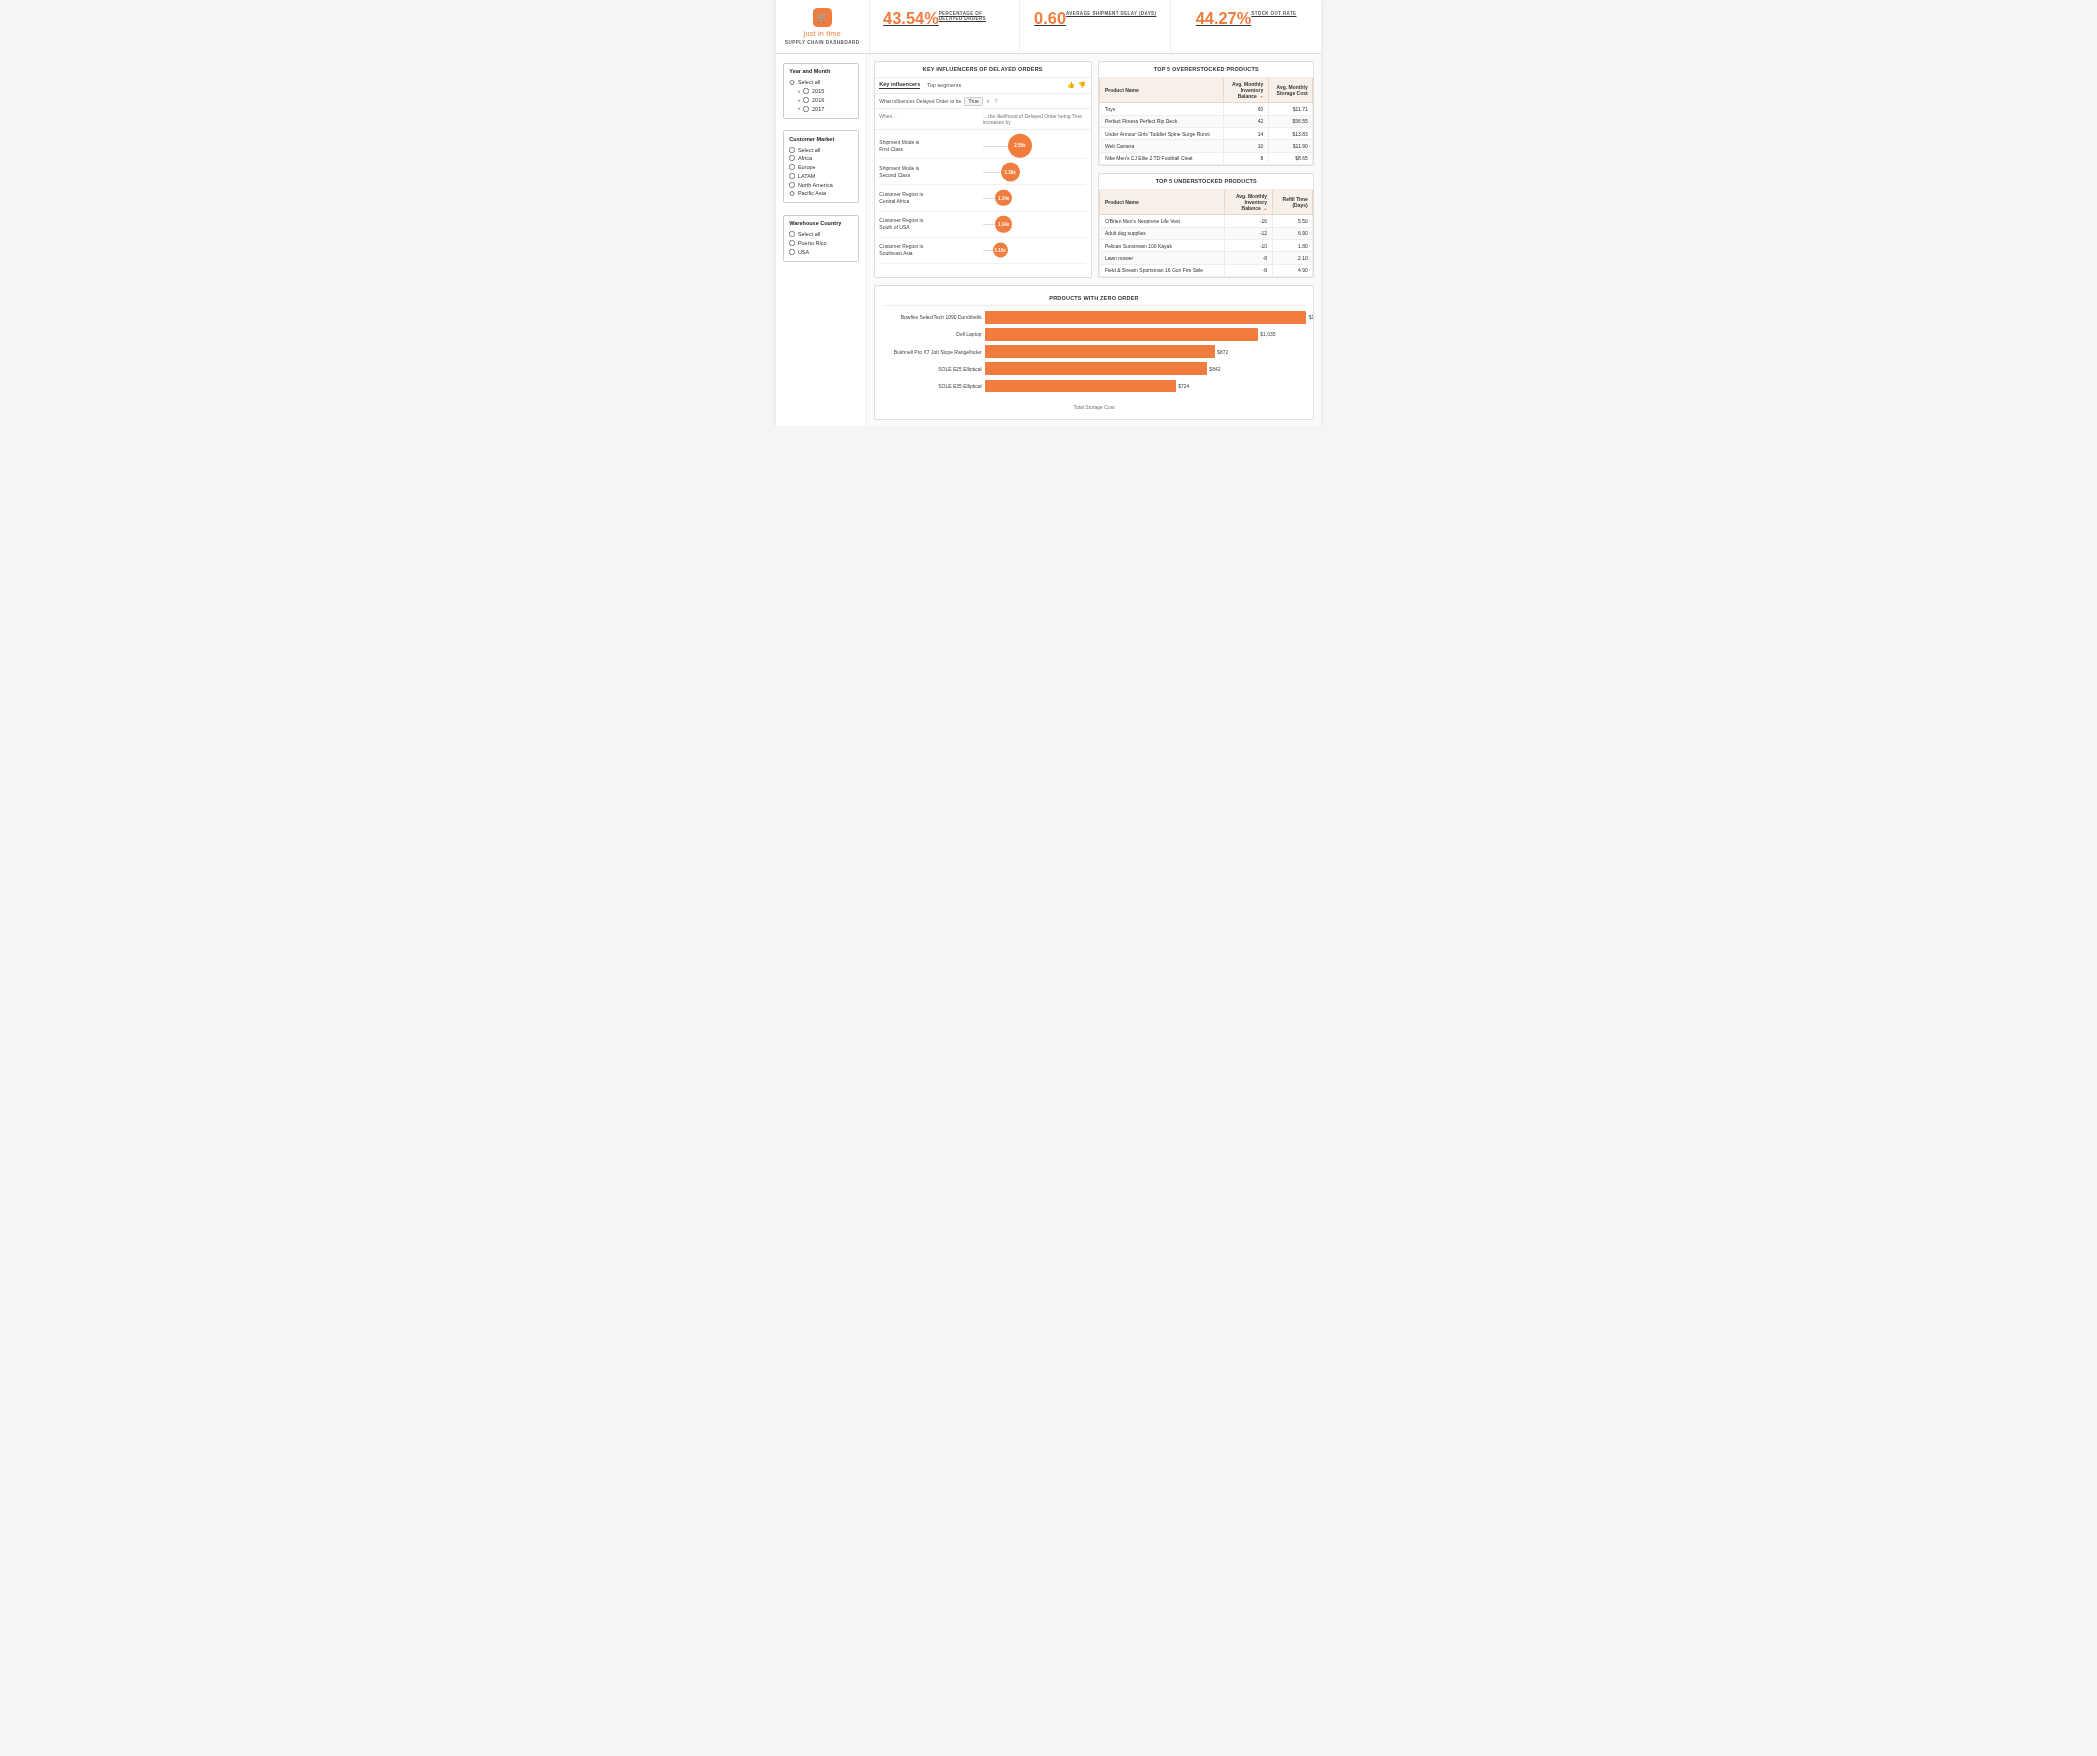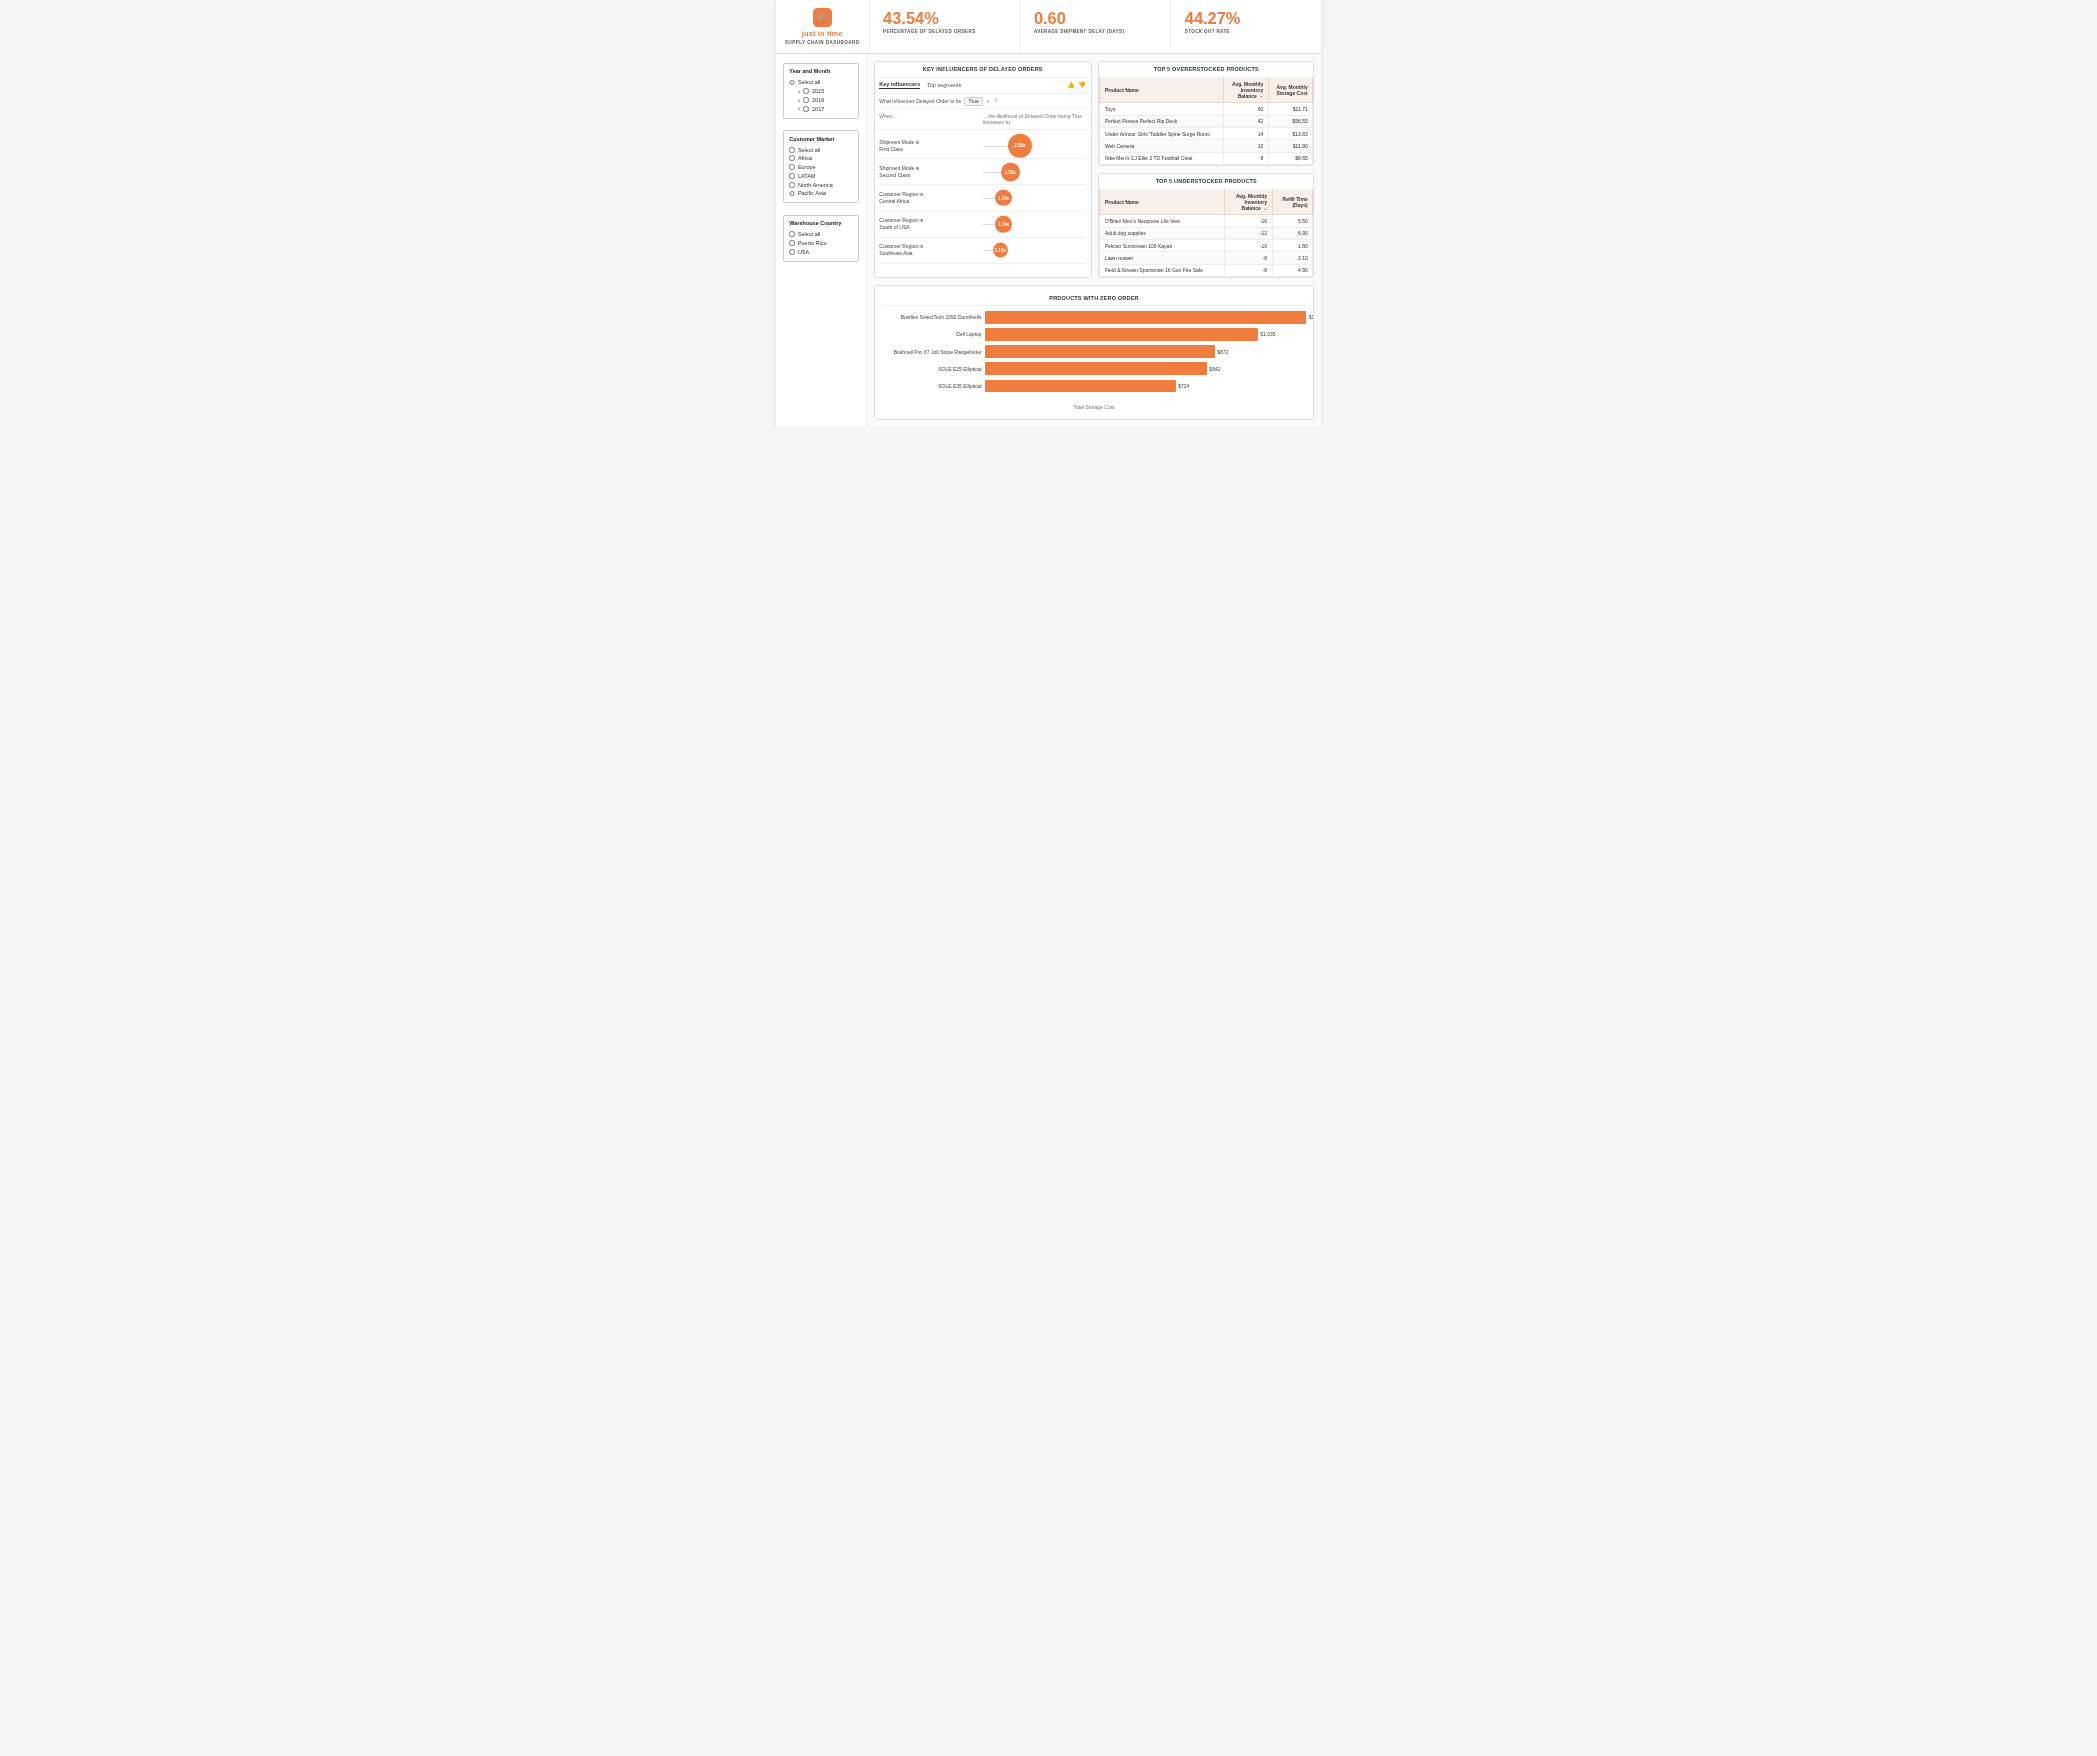--- a/index.html
+++ b/index.html
@@ -38,42 +38,43 @@
       display: flex;
       align-items: center;
       justify-content: center;
       color: #fff;
       font-size: 10px;
       margin-bottom: 1.8px;
     }
     .logo-text {
       color: #f07c3e;
       font-size: 7.3px;
-      font-weight: 700;
+      font-weight: 400;
       letter-spacing: 0.2px;
     }
     .logo-subtitle {
       color: #555;
       font-size: 4.5px;
       font-weight: 700;
       letter-spacing: 0.5px;
       margin-top: 1.8px;
       text-align: center;
     }
     .kpi-section {
       display: flex;
       flex: 1;
     }
     .kpi-item {
       flex: 1;
       padding: 9px 13.6px;
       display: flex;
-      flex-direction: column;
-      justify-content: flex-start;
+      flex-direction: row;
+      justify-content: center;
       border-right: 0.5px solid #eee;
+      text-decoration: underline;
     }
     .kpi-item:last-child { border-right: none; }
     .kpi-value {
       color: #f07c3e;
       font-size: 16.4px;
       font-weight: 700;
       line-height: 1.1;
     }
     .kpi-label {
       color: #555;

